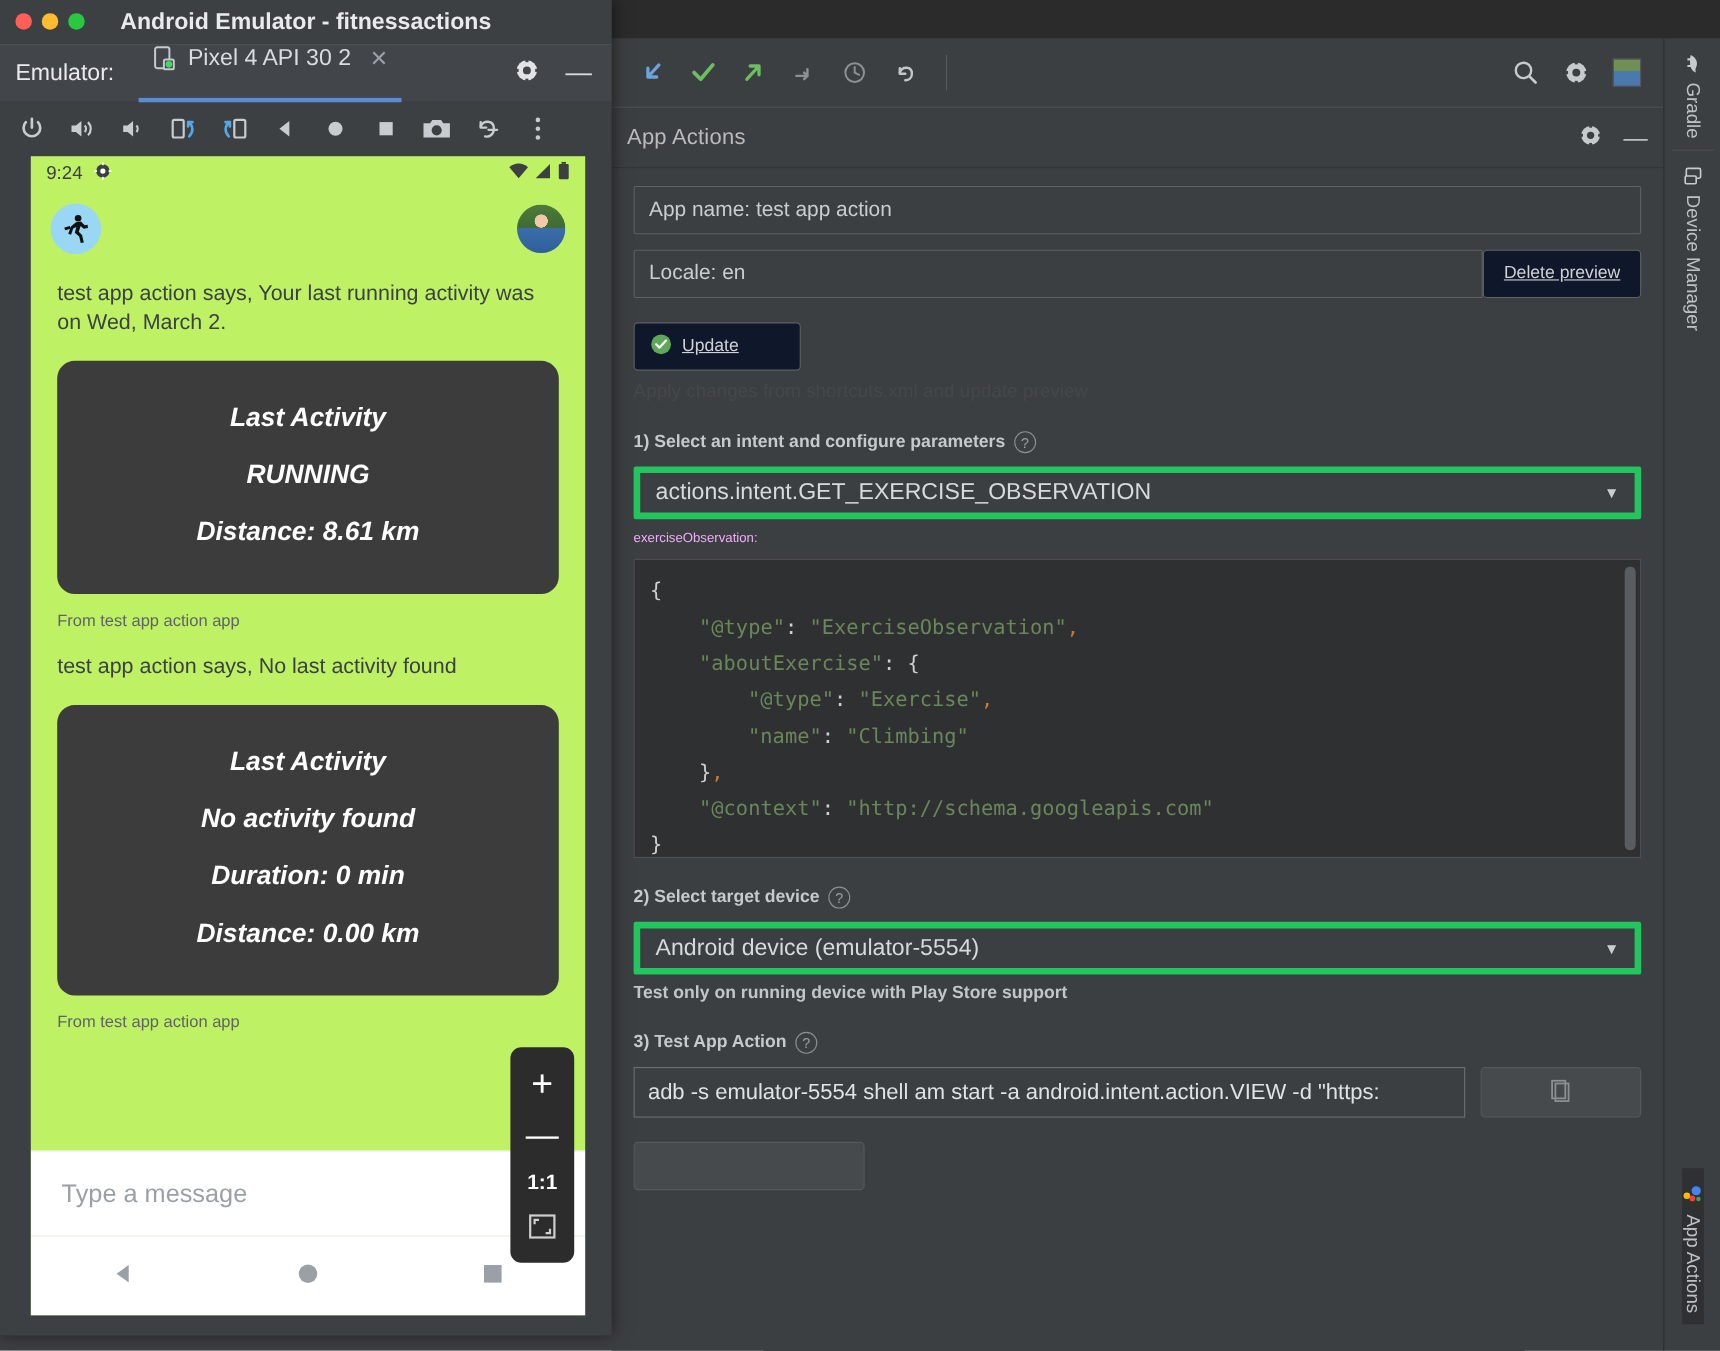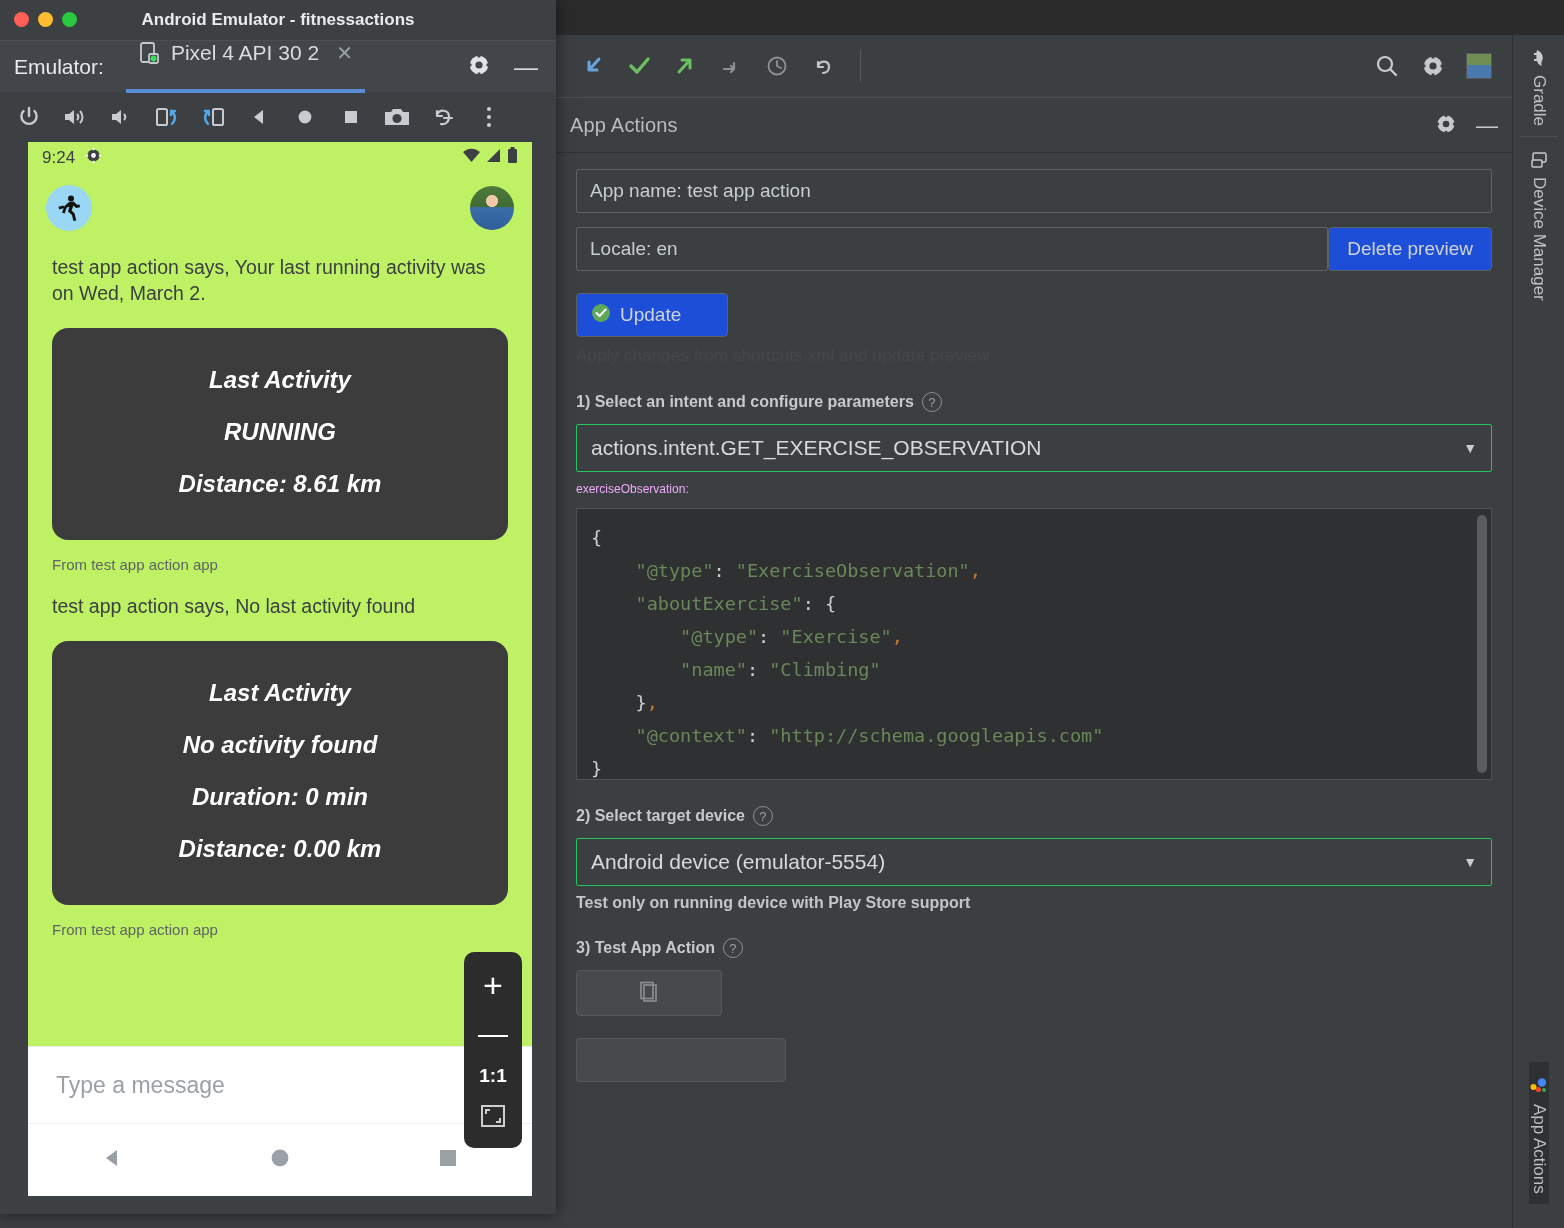--- a/index.html
+++ b/index.html
@@ -50,42 +50,42 @@
     background: #3c3f41; padding: 16px 20px 0 20px;
     overflow: hidden;
   }
   .field {
     height: 44px; border: 1px solid #5e6264; background: #3c3f41;
     color: #c8cdd0; font-size: 19px; display: flex; align-items: center;
     padding: 0 13px; border-radius: 2px;
   }
   .row { display: flex; gap: 0; margin-top: 14px; }
   .btn {
-    border: 1px solid #5e6264; background: #1d4ed8; color: #cfd3d6;
-    border-radius: 4px; font-size: 19px; display: flex; align-items: center;
-    justify-content: center; padding: 0 18px; height: 44px; white-space: nowrap;
+    border: 1px solid #5e6264; background: #0f172a; color: #cfd3d6;
+    border-radius: 4px; font-size: 16px; display: flex; align-items: center;
+    justify-content: center; padding: 0 18px; height: 44px; white-space: nowrap; text-decoration: underline;
   }
   .btn-update {
     margin-top: 22px; width: 152px; height: 44px; gap: 9px; padding: 0 14px;
     justify-content: flex-start;
   }
   .hint-faint {
     margin-top: 9px; color: #45484a; font-size: 17px; letter-spacing: .1px;
   }
   .step-label {
     margin-top: 26px; color: #c6cacd; font-size: 16px; font-weight: bold;
     display: flex; align-items: center; gap: 8px;
   }
   .qmark {
     width: 20px; height: 20px; border-radius: 50%; border: 1.6px solid #8b9093;
     color: #9aa0a3; font-size: 13px; font-weight: normal;
     display: inline-flex; align-items: center; justify-content: center;
   }
   .combo {
-    margin-top: 12px; height: 48px; border: 1px solid #22c55e; background: #3c3f41;
+    margin-top: 12px; height: 48px; border: 6px solid #22c55e; background: #3c3f41;
     display: flex; align-items: center; padding: 0 14px; border-radius: 2px;
     color: #d6dadd; font-size: 21px;
   }
   .combo .caret { margin-left: auto; color: #c9ced1; font-size: 14px; }
   .sub-label { margin-top: 10px; color: #f0abfc; font-size: 12px; }
   .code-box {
     margin-top: 12px; height: 272px; background: #2f3032; border: 1px solid #4f5254;
     position: relative; overflow: hidden;
   }
   .code-pre {
@@ -141,21 +141,21 @@
     overflow: hidden;
   }
   .emu-titlebar {
     height: 40px; background: #3c4043; display: flex; align-items: center;
     position: relative;
   }
   .traffic { position: absolute; left: 14px; top: 12px; display: flex; gap: 9px; }
   .dot { width: 15px; height: 15px; border-radius: 50%; }
   .dot.r { background: #ff5f57; } .dot.y { background: #febc2e; } .dot.g { background: #28c840; }
   .emu-title {
-    width: 100%; text-align: center; color: #e8eaed; font-size: 17px; font-weight: bold;
+    width: 100%; text-align: center; color: #e8eaed; font-size: 21px; font-weight: bold;
   }
   .emu-tabbar {
     height: 52px; background: #42464b; display: flex; align-items: center;
     padding-left: 14px; position: relative; border-top: 1px solid #4b4f54;
   }
   .emu-label { color: #e8eaed; font-size: 21px; margin-right: 22px; }
   .emu-tab {
     display: flex; gap: 9px; height: 52px; position: relative;
     padding: 0 12px;
   }
@@ -366,20 +366,21 @@
         <span class="caret">▼</span>
       </div>
       <div class="small-note">Test only on running device with Play Store support</div>
 
       <div class="step-label">
         <span>3) Test App Action</span>
         <span class="qmark">?</span>
       </div>
 
       <div class="cmd-row">
+        <div class="cmd-field">adb -s emulator-5554 shell am start -a android.intent.action.VIEW -d "https:</div>
         <div class="copy-btn">
           <svg width="22" height="24" viewBox="0 0 22 24">
               <rect x="6" y="4" width="12" height="16" stroke="#8c9093" stroke-width="1.6" fill="none"></rect>
               <rect x="3" y="1.5" width="12" height="16" stroke="#8c9093" stroke-width="1.6" fill="none"></rect>
             </svg>
         </div>
       </div>
 
       <div class="partial-btn"></div>
     </div>

